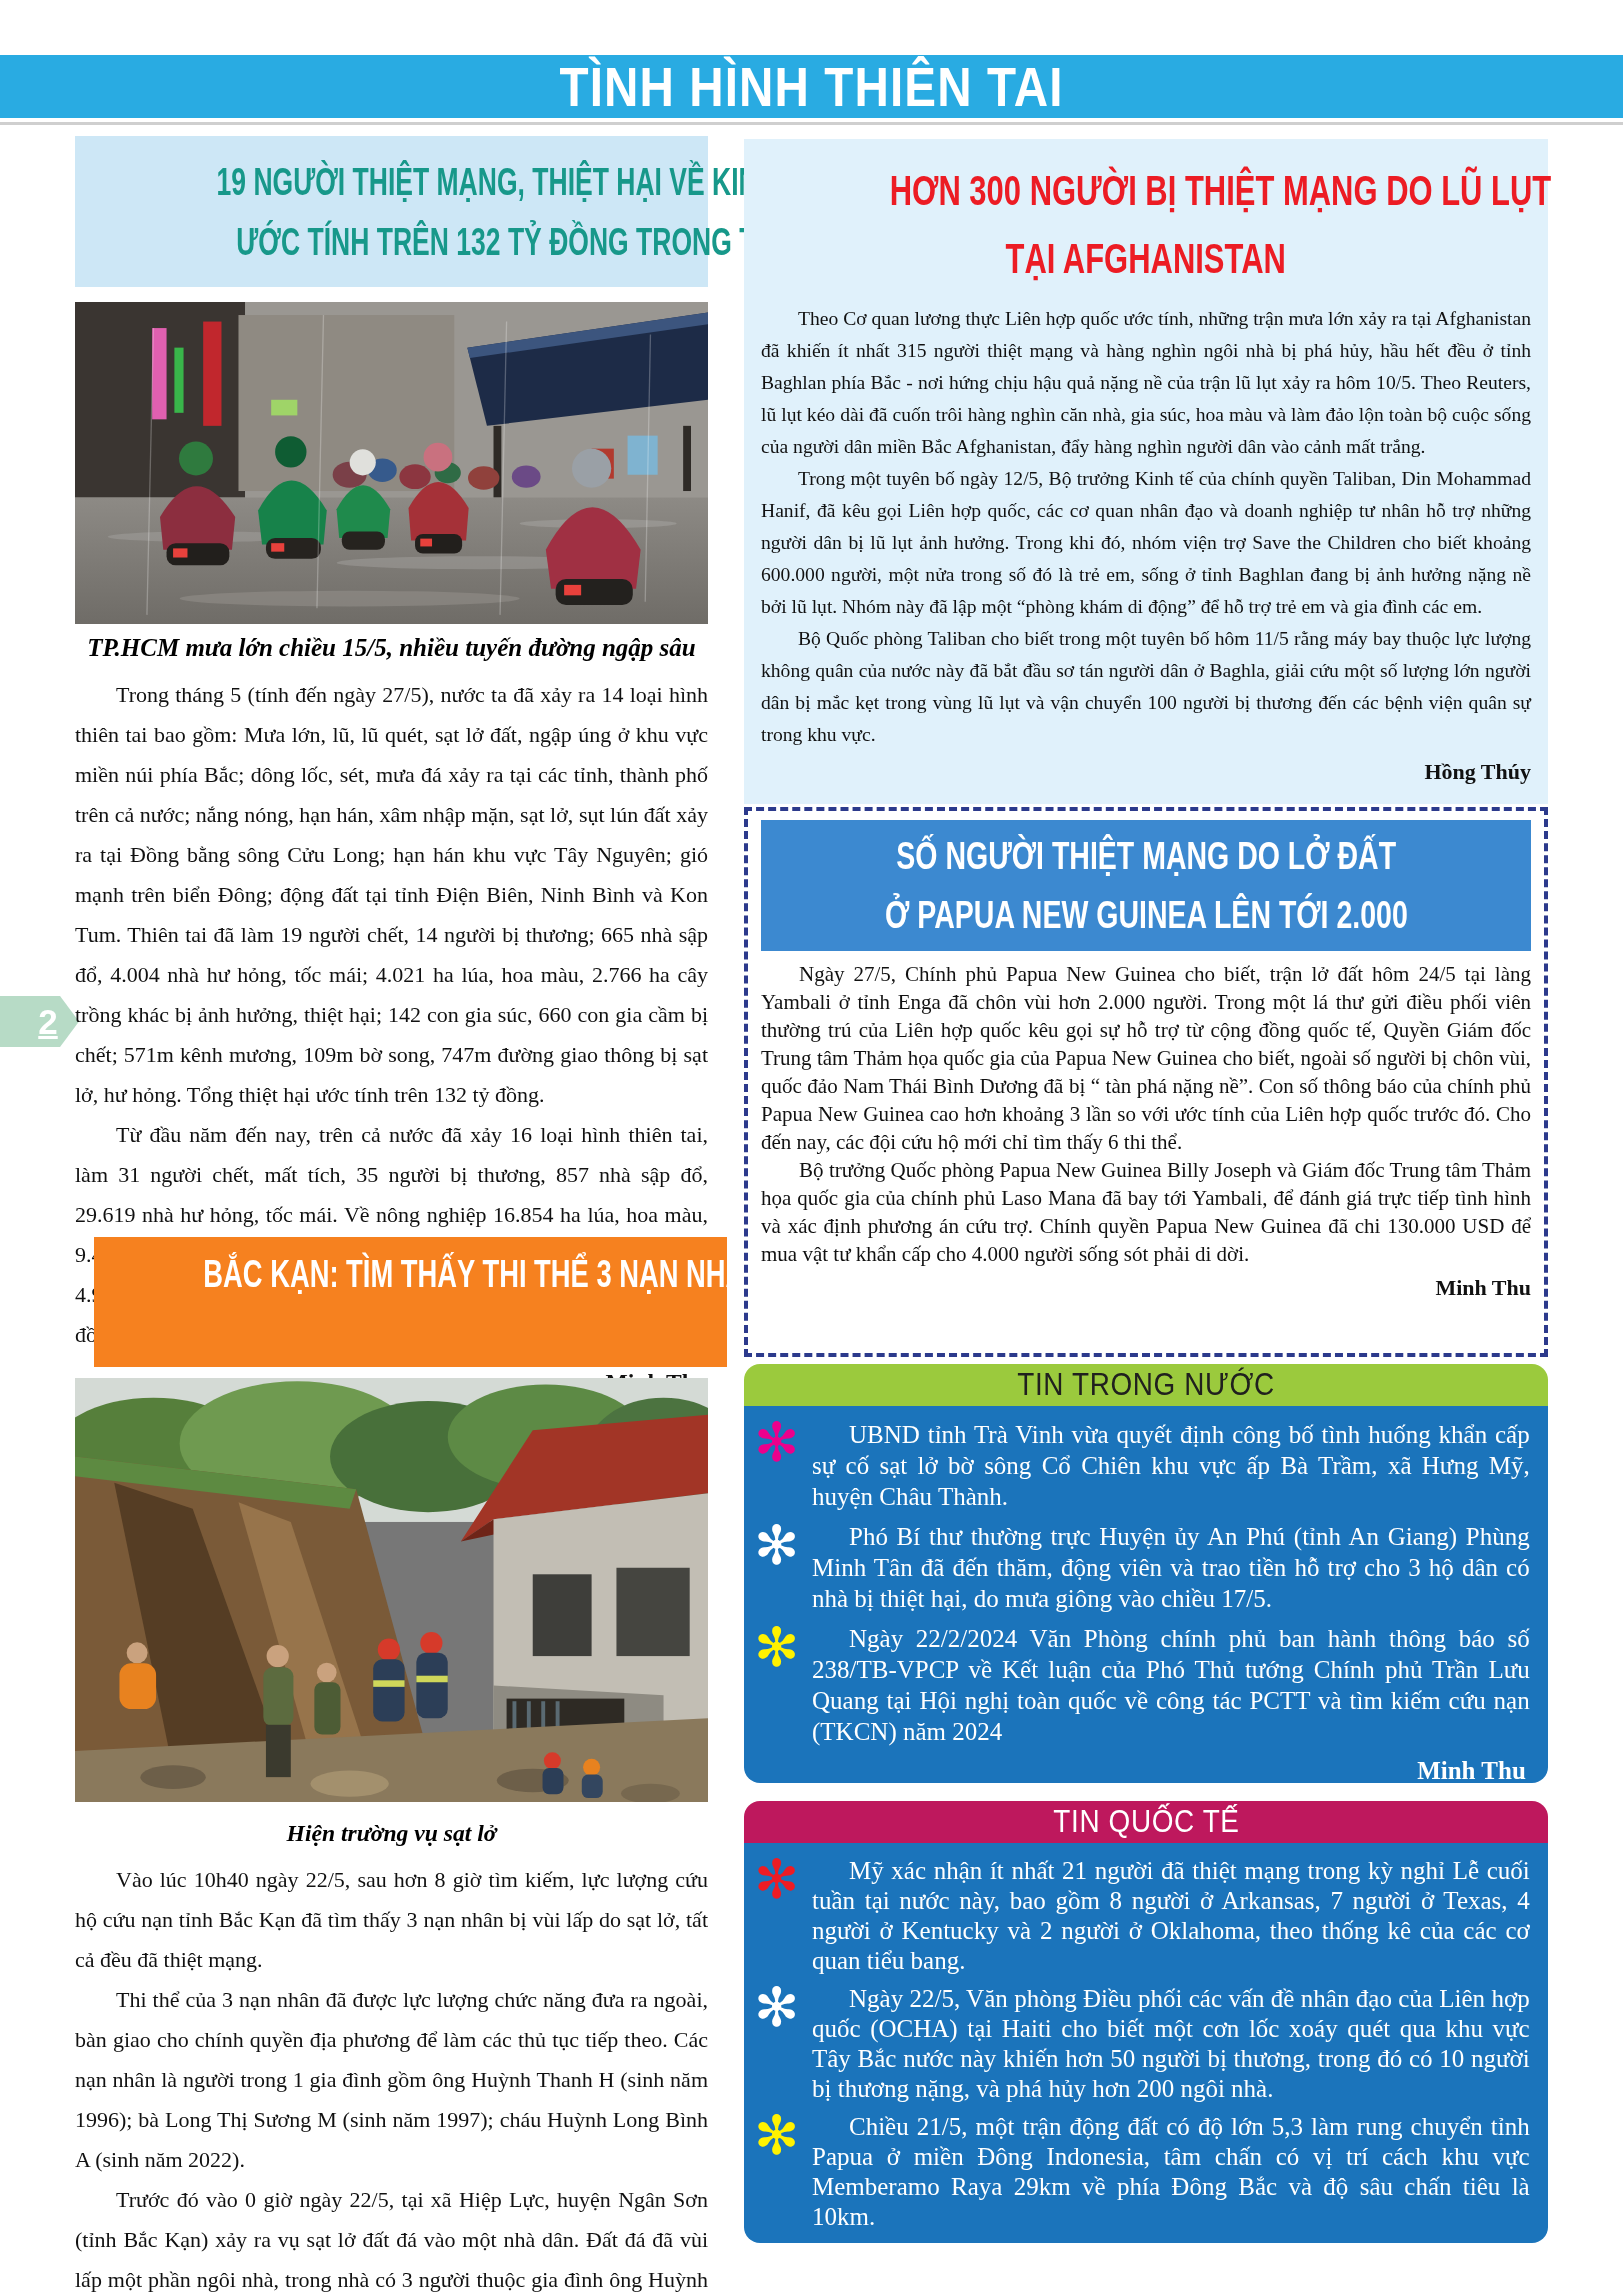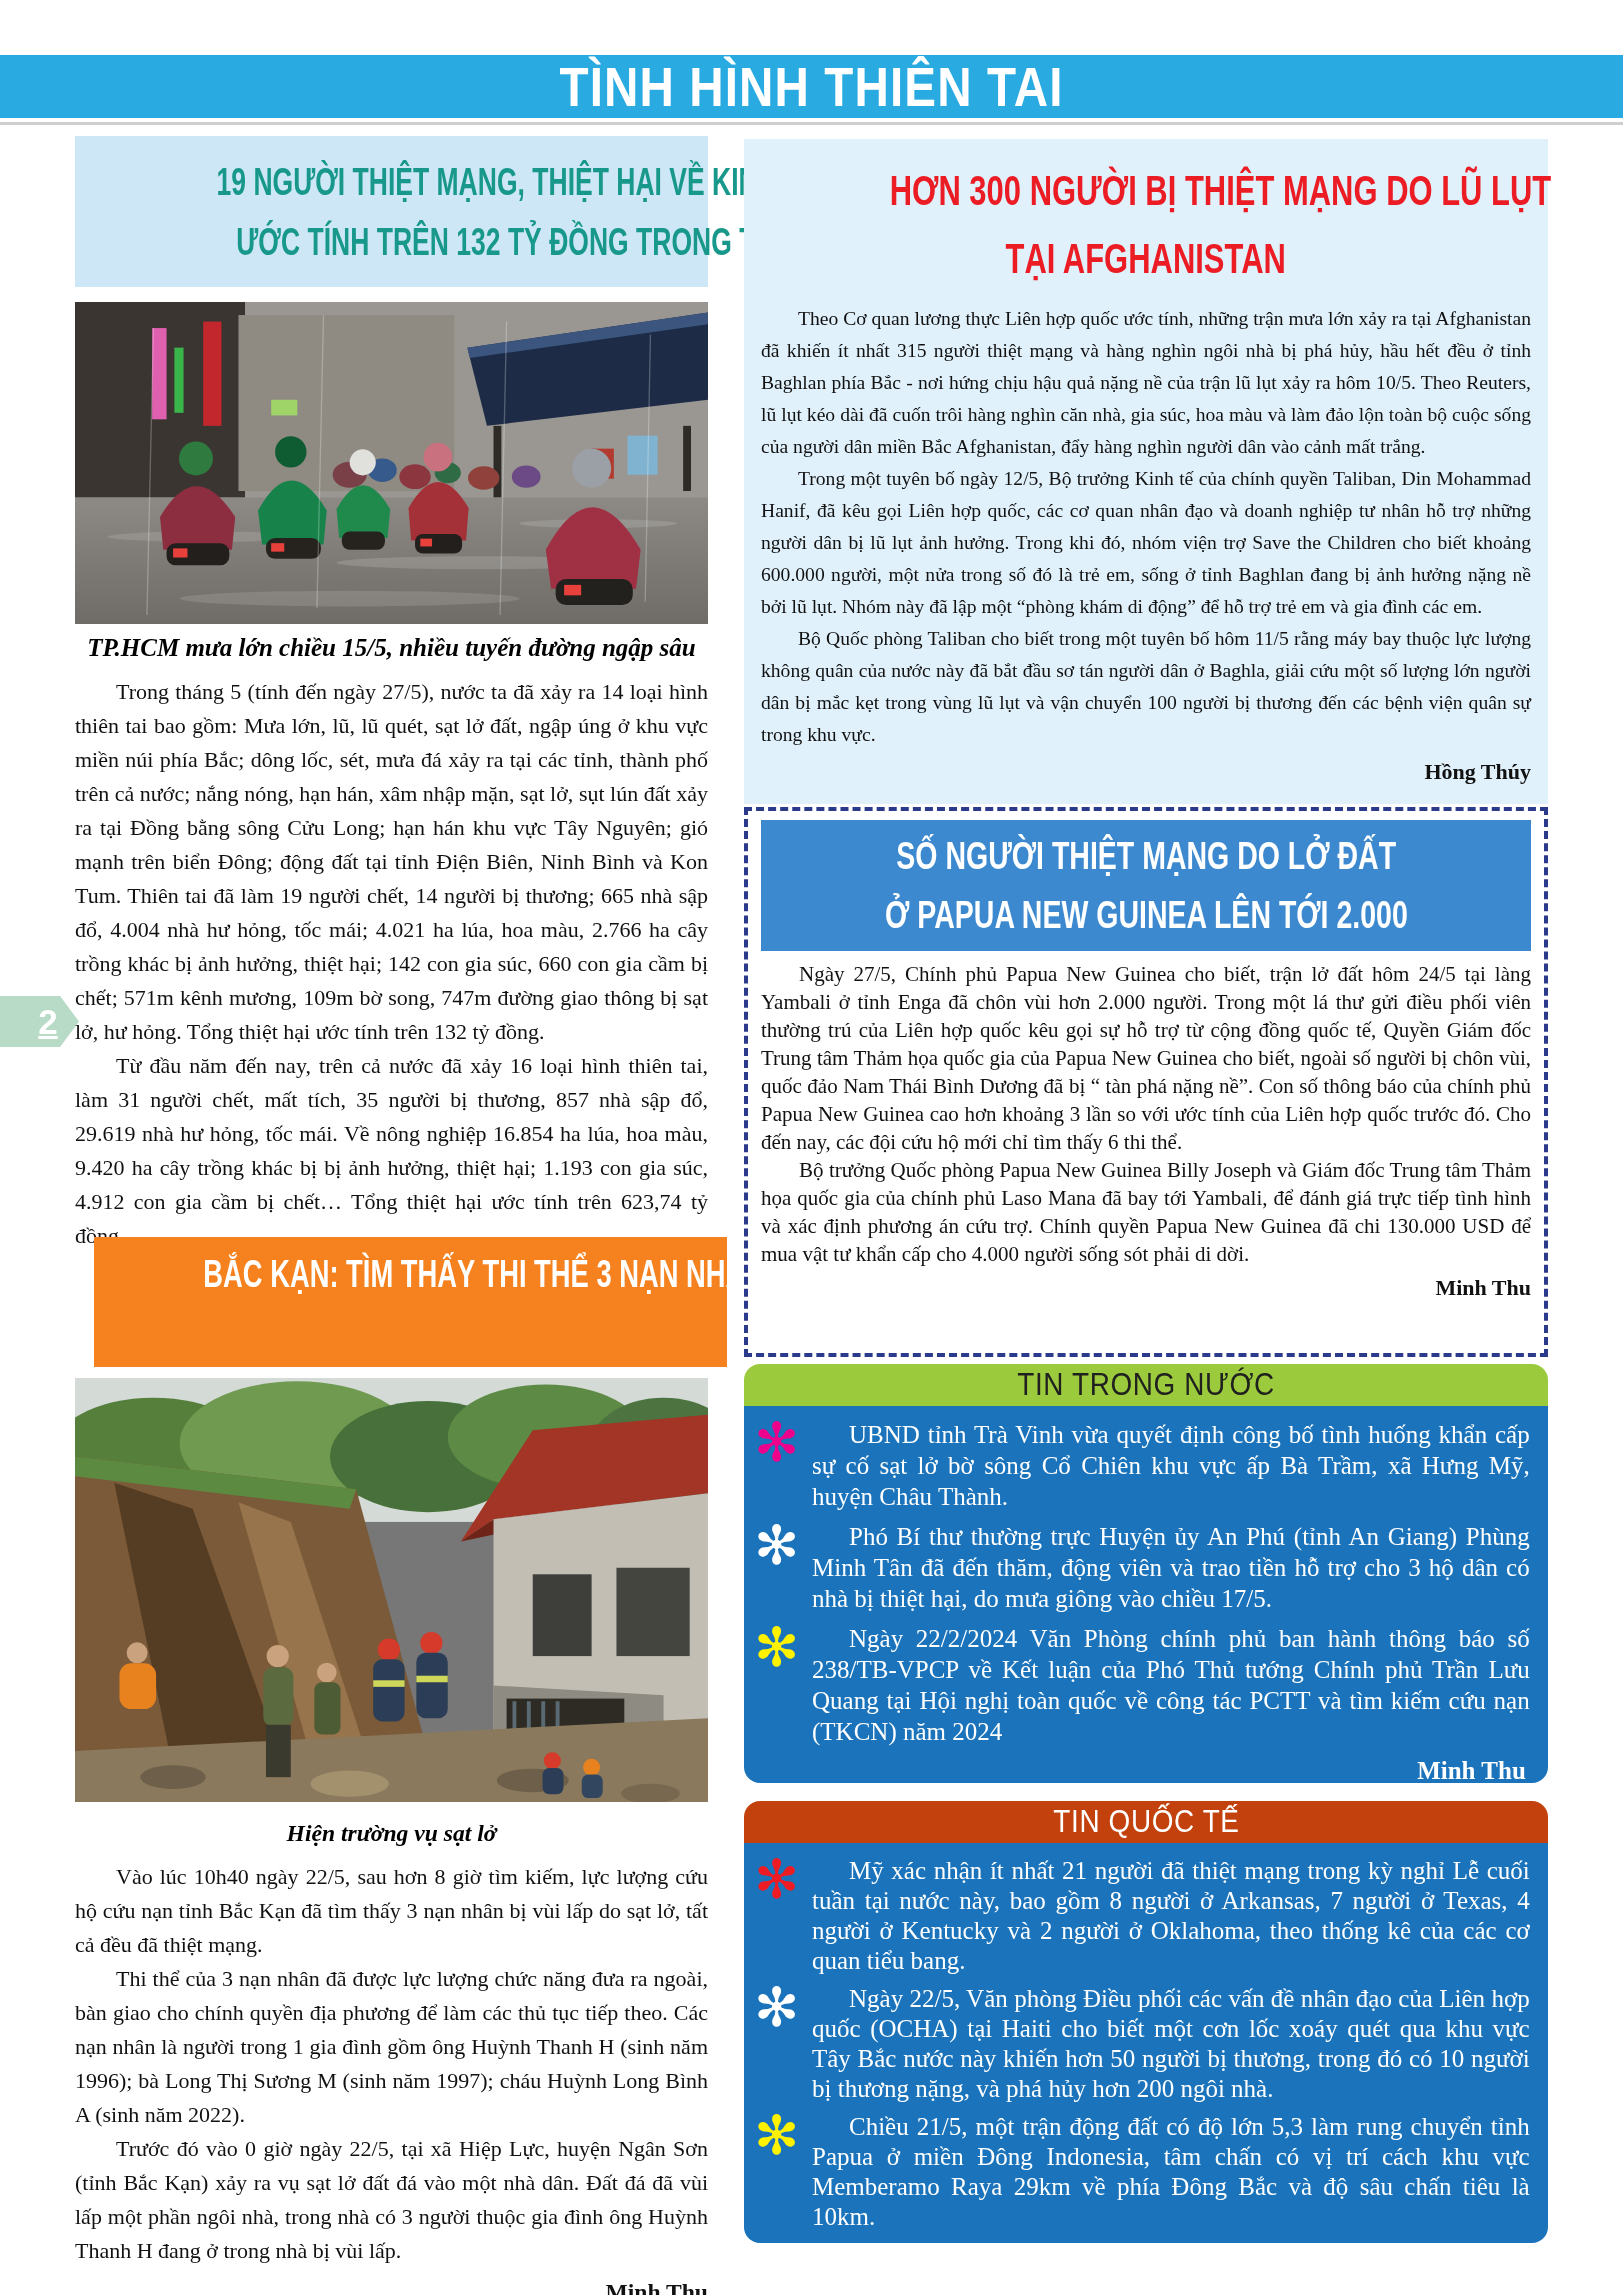--- a/index.html
+++ b/index.html
@@ -23,21 +23,21 @@
 
   .photo-frame{left:75px;width:633px;overflow:hidden;background:#777;}
   #photo1{top:302px;height:322px;}
   #photo2{top:1378px;height:424px;}
   .photo-frame svg{display:block;width:100%;height:100%;}
 
   .cap{left:75px;width:633px;text-align:center;font-weight:bold;font-style:italic;color:#000;}
   #cap1{top:631px;height:34px;font-size:25px;line-height:34px;}
   #cap2{top:1818px;height:31px;font-size:23.6px;line-height:31px;}
 
-  .body-left{left:75px;width:633px;font-size:22px;line-height:34px;text-align:justify;}
+  .body-left{left:75px;width:633px;font-size:22px;line-height:40px;text-align:justify;}
   #body1{top:675px;height:563px;}
   #body2{top:1860px;height:406px;}
   .body-left p{margin:0;text-indent:41px;}
   .byline-dark{text-align:right;font-weight:bold;font-size:23.6px;margin-top:6.5px;text-indent:0;}
 
   .orange{left:75px;top:1237px;width:633px;height:130px;background:#f6811f;color:#fff;
           text-align:left;font-weight:bold;box-sizing:border-box;padding-top:7.9px;margin-left:19px;}
   .orange .line{height:58px;line-height:58px;}
   .orange .cond{font-size:38px;transform:scaleX(.72);}
 
@@ -59,21 +59,21 @@
   .png-head .cond{font-size:38px;transform:scaleX(.75);}
   .png-body{font-size:21px;line-height:28px;text-align:justify;margin-top:9.2px;}
   .png-body p{margin:0;text-indent:38px;}
 
   .newsbox{left:744px;width:804px;border-radius:16px;overflow:hidden;box-sizing:border-box;}
   #tin1{top:1364px;height:419px;}
   #tin2{top:1801px;height:442px;}
   .newsbox .boxheader{height:42px;line-height:42px;text-align:center;}
   .newsbox .boxheader .cond{font-size:31px;transform:scaleX(.9);letter-spacing:0.7px;}
   #tin1 .boxheader{background:#9bca3d;color:#20201e;}
-  #tin2 .boxheader{background:#c2410c;color:#ffffff;}
+  #tin2 .boxheader{background:#be185d;color:#ffffff;}
   .newsbox .boxbody{background:#1b74bb;height:calc(100% - 42px);box-sizing:border-box;
                     padding:13px 18.3px 0 68px;color:#fff;}
   .item{position:relative;font-size:25px;line-height:31px;text-align:justify;
         text-indent:37px;margin-bottom:9.2px;}
   #tin2 .item{line-height:30px;margin-bottom:7.9px;}
   .aster{position:absolute;left:-58px;top:-2.6px;font-size:54px;line-height:54px;text-indent:0;
          font-family:"DejaVu Sans","Liberation Sans",sans-serif;}
   .aster.pink{color:#ec008c;}
   .aster.white{color:#ffffff;}
   .aster.yellow{color:#fff200;}

